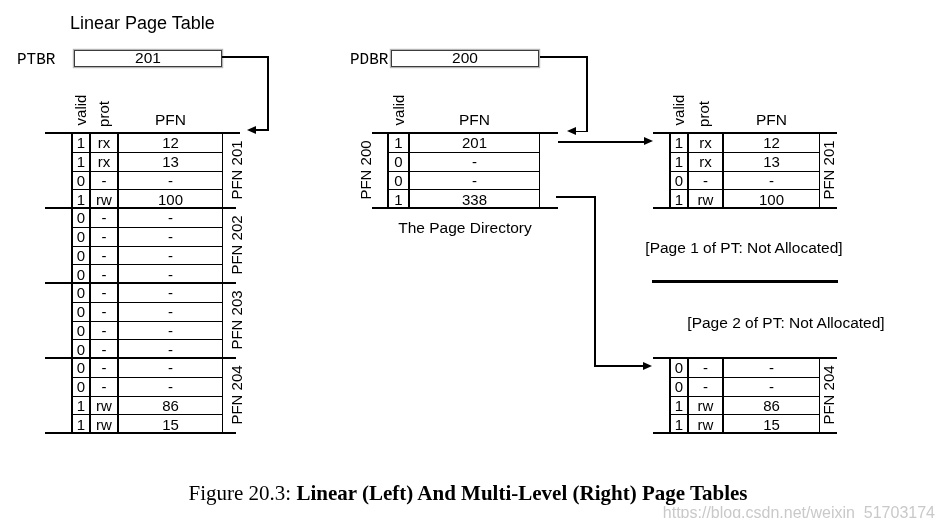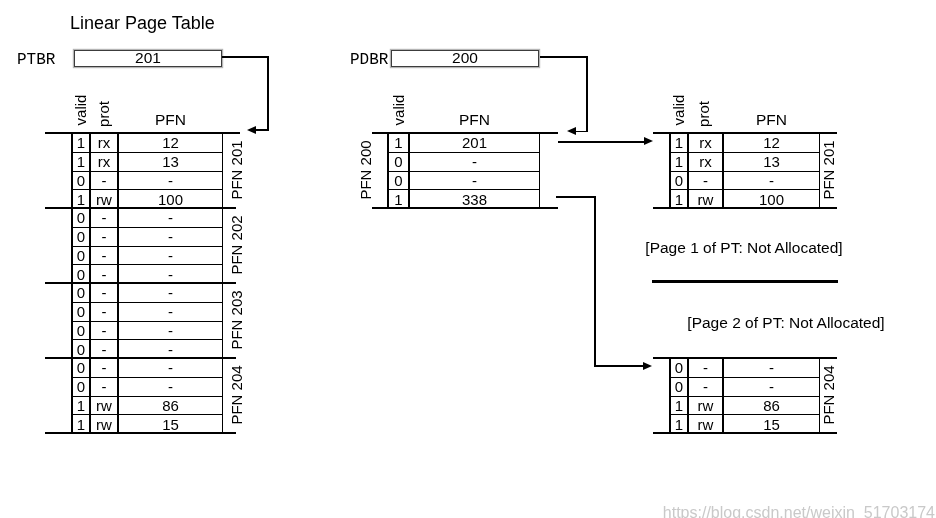--- a/index.html
+++ b/index.html
@@ -201,20 +201,21 @@
       <div class="trow">
         <div class="tcell c-valid">1</div>
         <div class="tcell c-pfn">338</div>
       </div>
     </div>
 
   <div class="vline" style="left:387.4px; top:133px; height:75px;"></div>
   <div class="vline" style="left:408.4px; top:133px; height:75px;"></div>
   <div class="vline" style="left:538.6px; top:133px; height:75px;"></div>
 
+  <div class="plaintext" style="left:365px; top:219px; width:200px;">The Page Directory</div>
 
   <div class="rot w44" style="left:657px; top:103px;">valid</div>
   <div class="rot w36" style="left:686px; top:107px;">prot</div>
   <div class="colhead" style="left:723px; top:111px; width:97px;">PFN</div>
 
   <div class="rule" style="left:653px; top:131.7px; width:184px;"></div>
   <div class="rule" style="left:653px; top:206.7px; width:184px;"></div>
 
   <div class="ptable rt" style="left:670px; top:133px; width:150px;">
       <div class="trow">
@@ -277,14 +278,17 @@
     </div>
 
   <div class="vline" style="left:669.4px; top:358px; height:75px;"></div>
   <div class="vline" style="left:687.4px; top:358px; height:75px;"></div>
   <div class="vline" style="left:722.4px; top:358px; height:75px;"></div>
   <div class="vline" style="left:818.6px; top:358px; height:75px;"></div>
 
   <div class="rot w60" style="left:799px; top:388px;">PFN 204</div>
 
   <div class="watermark">https://blog.csdn.net/weixin_51703174</div>
+  <div class="caption">
+    <span>Figure 20.3: </span><b>Linear (Left) And Multi-Level (Right) Page Tables</b>
+  </div>
 
 </div>
 
 </body></html>

